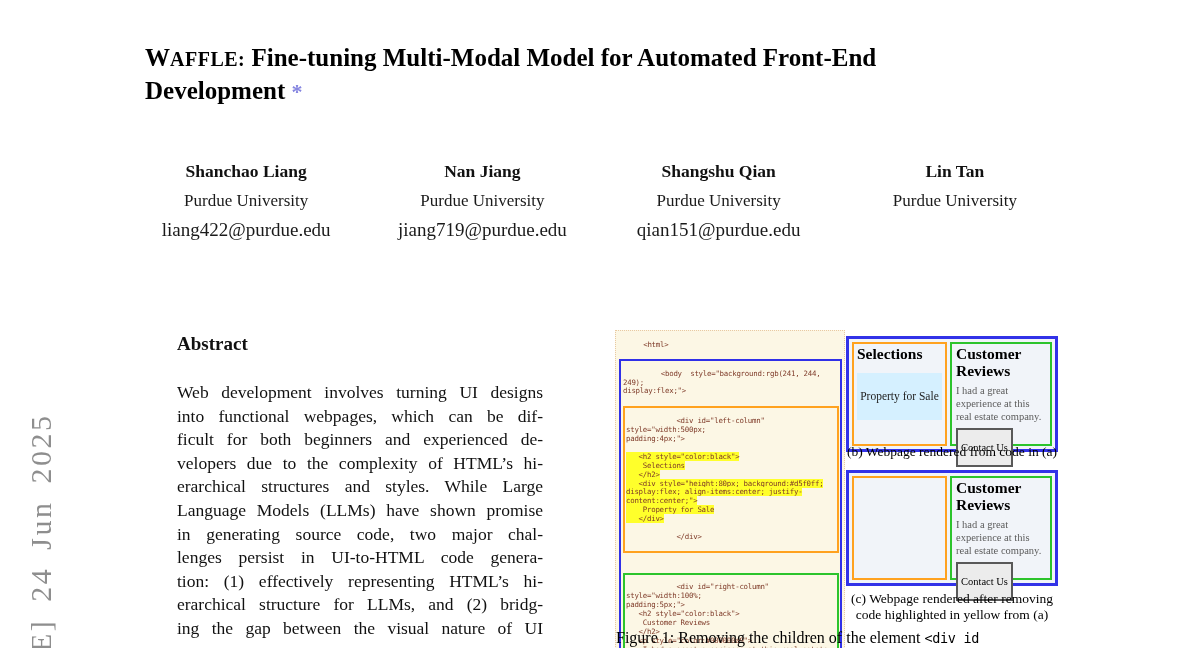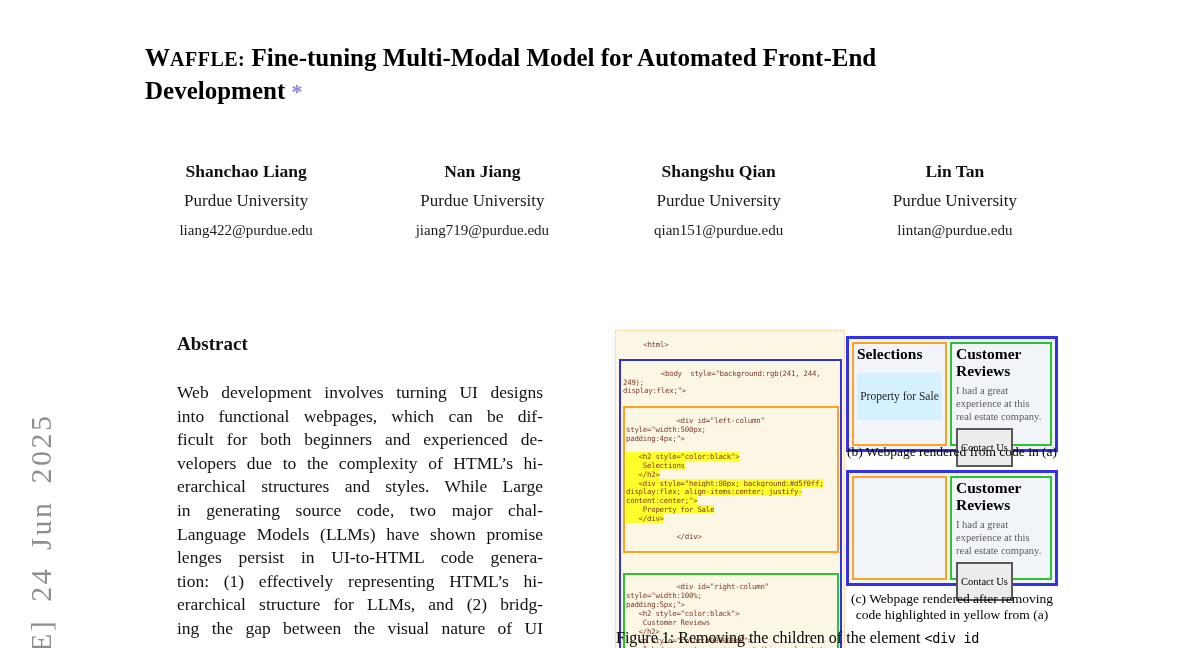--- a/index.html
+++ b/index.html
@@ -21,21 +21,21 @@
   .title-block { position:absolute; left:145px; top:42px; width:920px; }
   .title-line { font-weight:bold; font-size:25px; line-height:32px; color:#000; }
   .sc-small { font-size:20px; letter-spacing:0.5px; }
   .footnote-star { color:#8585e0; font-size:22px; }
 
   
   .authors-row { position:absolute; left:128px; top:160px; width:945px; display:flex; }
   .author { flex:1; text-align:center; }
   .author .name { font-weight:bold; font-size:17.5px; line-height:22px; margin-bottom:8px; }
   .author .affil { font-size:17px; line-height:22px; margin-bottom:7px; color:#1a1a1a; }
-  .author .email { font-size:15px; line-height:22px; color:#1a1a1a; }
+  .author .email { font-size:19px; line-height:22px; color:#1a1a1a; }
 
   
   .abstract-heading { position:absolute; left:177px; top:333px; width:366px;
     text-align:left; font-weight:bold; font-size:19px; }
   .abstract-body { position:absolute; left:177px; top:381px; width:366px; }
   .abstract-body .aline {
     font-size:17.5px; line-height:23.6px; white-space:nowrap;
     text-align:justify; text-align-last:justify; width:100%;
   }
 
@@ -105,33 +105,32 @@
       <div class="email">jiang719@purdue.edu</div>
     </div>
     <div class="author">
       <div class="name">Shangshu Qian</div>
       <div class="affil">Purdue University</div>
       <div class="email">qian151@purdue.edu</div>
     </div>
     <div class="author">
       <div class="name">Lin Tan</div>
       <div class="affil">Purdue University</div>
-      <div class="email">lintan@purdue.edu</div>
     </div>
   </div>
 
   <div class="abstract-heading">Abstract</div>
   <div class="abstract-body">
     <div class="aline">Web development involves turning UI designs</div>
     <div class="aline">into functional webpages, which can be dif-</div>
     <div class="aline">ficult for both beginners and experienced de-</div>
     <div class="aline">velopers due to the complexity of HTML’s hi-</div>
     <div class="aline">erarchical structures and styles. While Large</div>
+    <div class="aline">Language Models (LLMs) have shown promise</div>
     <div class="aline">in generating source code, two major chal-</div>
-    <div class="aline">Language Models (LLMs) have shown promise</div>
     <div class="aline">lenges persist in UI-to-HTML code genera-</div>
     <div class="aline">tion: (1) effectively representing HTML’s hi-</div>
     <div class="aline">erarchical structure for LLMs, and (2) bridg-</div>
     <div class="aline">ing the gap between the visual nature of UI</div>
   </div>
 
   <div class="panel-a">
     <div class="code-area">
       <span>&lt;html&gt;</span>
       <div class="box-blue">

